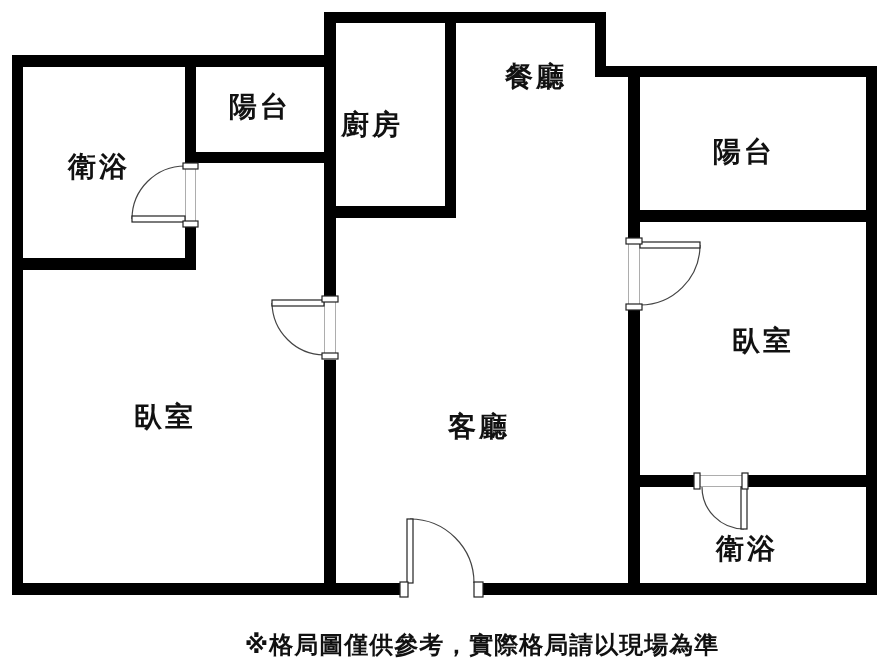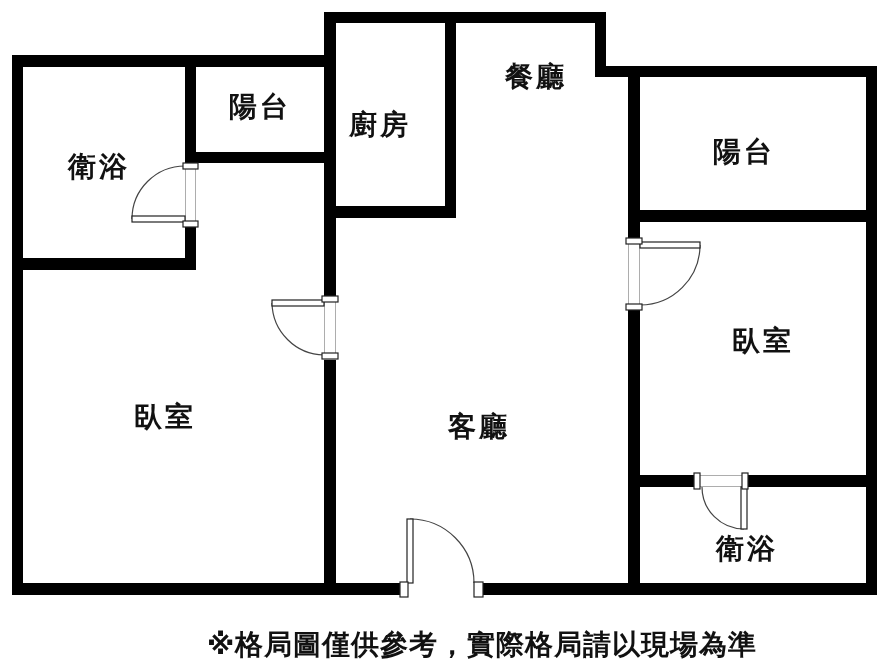--- a/index.html
+++ b/index.html
@@ -25,21 +25,21 @@
     font-size: 28px;
     font-weight: bold;
     color: #111111;
     letter-spacing: 3px;
     white-space: nowrap;
     line-height: 1;
   }
   .disclaimer {
     position: absolute;
     transform: translate(-50%, -50%);
-    font-size: 28px;
+    font-size: 24px;
     font-weight: bold;
     color: #111111;
     letter-spacing: 1px;
     white-space: nowrap;
     line-height: 1;
   }
   #door-layer {
     position: absolute;
     left: 0;
     top: 0;
@@ -111,21 +111,21 @@
     <g stroke="#444444" fill="#ffffff" stroke-width="1.2">
       <path d="M 410 519 A 64 64 0 0 1 474 583" fill="none"></path>
       <rect x="407" y="519" width="6" height="64" stroke="#222222"></rect>
       <rect x="400" y="582" width="8" height="15" stroke="#222222"></rect>
       <rect x="474" y="582" width="9" height="15" stroke="#222222"></rect>
     </g>
   </svg>
 
   <div class="room-label" style="left: 99px; top: 167px; color: rgb(17, 17, 17);">衛浴</div>
   <div class="room-label" style="left: 260px; top: 107px; color: rgb(17, 17, 17);">陽台</div>
-  <div class="room-label" style="left: 380px; top: 125px; color: rgb(17, 17, 17);">廚房</div>
+  <div class="room-label" style="left: 372px; top: 125px; color: rgb(17, 17, 17);">廚房</div>
   <div class="room-label" style="left: 536px; top: 77px; color: rgb(17, 17, 17); text-align: center;">餐廳</div>
   <div class="room-label" style="left: 744px; top: 152px; color: rgb(17, 17, 17);">陽台</div>
   <div class="room-label" style="left: 165px; top: 417px; color: rgb(17, 17, 17);">臥室</div>
   <div class="room-label" style="left: 479px; top: 427px; color: rgb(17, 17, 17);">客廳</div>
   <div class="room-label" style="left: 763px; top: 341px; color: rgb(17, 17, 17);">臥室</div>
   <div class="room-label" style="left: 747px; top: 549px; color: rgb(17, 17, 17);">衛浴</div>
 
   <div class="disclaimer" style="left: 482px; top: 645px; color: rgb(17, 17, 17);">※格局圖僅供參考，實際格局請以現場為準</div>
 
 </div>

